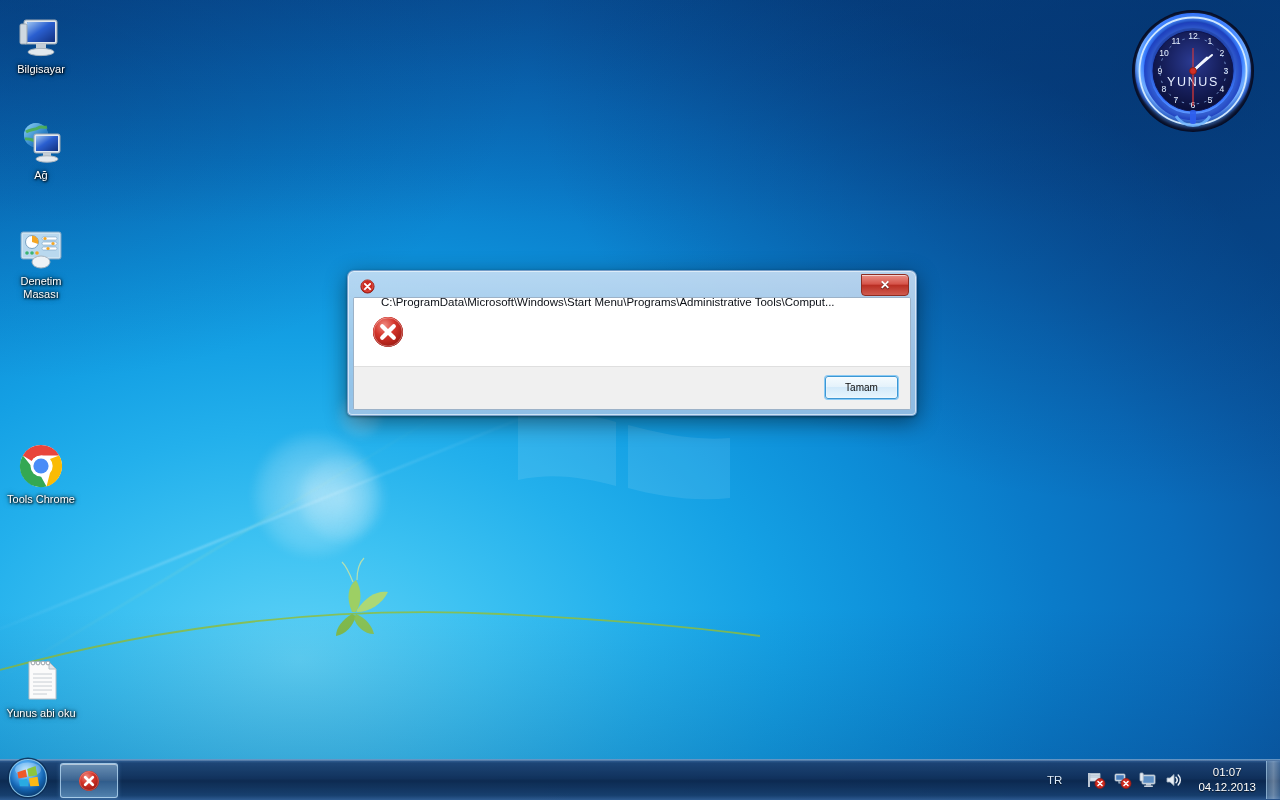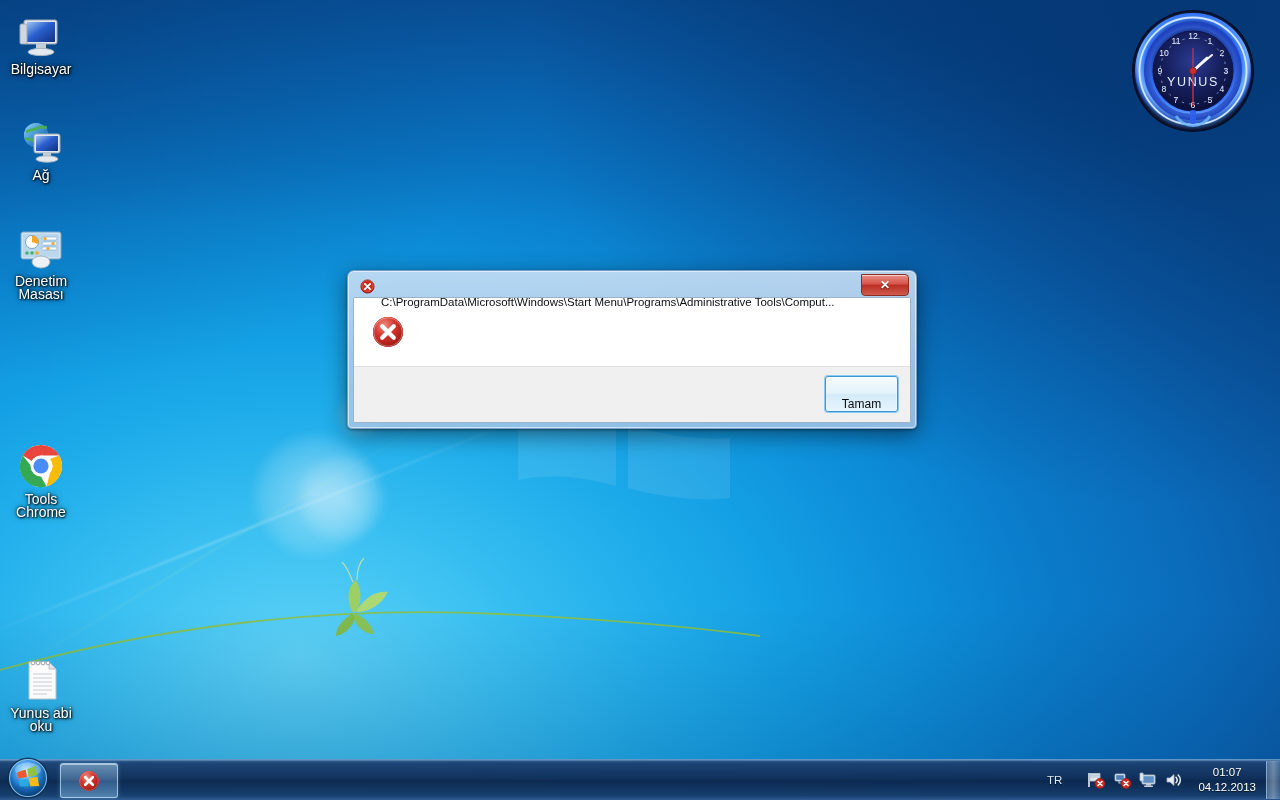--- a/index.html
+++ b/index.html
@@ -70,21 +70,21 @@
     text-align: center;
     cursor: default;
     user-select: none;
   }
   .icon-art {
     width: 48px; height: 48px;
     margin: 0 auto 3px auto;
     position: relative;
   }
   .icon-label {
-    font-size: 14px;
+    font-size: 11px;
     line-height: 13px;
     color: #ffffff;
     text-shadow: 0 0 3px rgba(0,0,0,0.95), 1px 1px 2px rgba(0,0,0,0.9), 0 0 6px rgba(0,0,0,0.6);
     word-wrap: break-word;
     padding: 0 1px;
   }
   .icon-cell.selected .icon-label {
     background: rgba(60,125,205,0.82);
     border: 1px solid rgba(140,190,245,0.9);
     border-radius: 2px;
@@ -174,22 +174,22 @@
   #dialog-footer {
     background: #f0f0f0;
     border-top: 1px solid #dfdfdf;
     padding: 9px 12px 10px 12px;
     display: flex;
     justify-content: flex-end;
   }
   #ok-button {
     min-width: 73px;
     height: 23px;
-    padding: 17px 14px;
-    font-size: 12px;
+    padding: 0 14px;
+    font-size: 10px;
     color: #0b0b0b;
     background: linear-gradient(180deg, #f4fbff 0%, #e4f2fb 48%, #d3eafa 50%, #e6f5fd 100%);
     border: 1px solid #3c97d4;
     border-radius: 3px;
     box-shadow: 0 0 0 1px rgba(120,195,245,0.85), inset 0 0 2px rgba(255,255,255,0.95);
     cursor: pointer;
     font-family: "Liberation Sans", sans-serif;
     line-height: 21px;
   }
 

